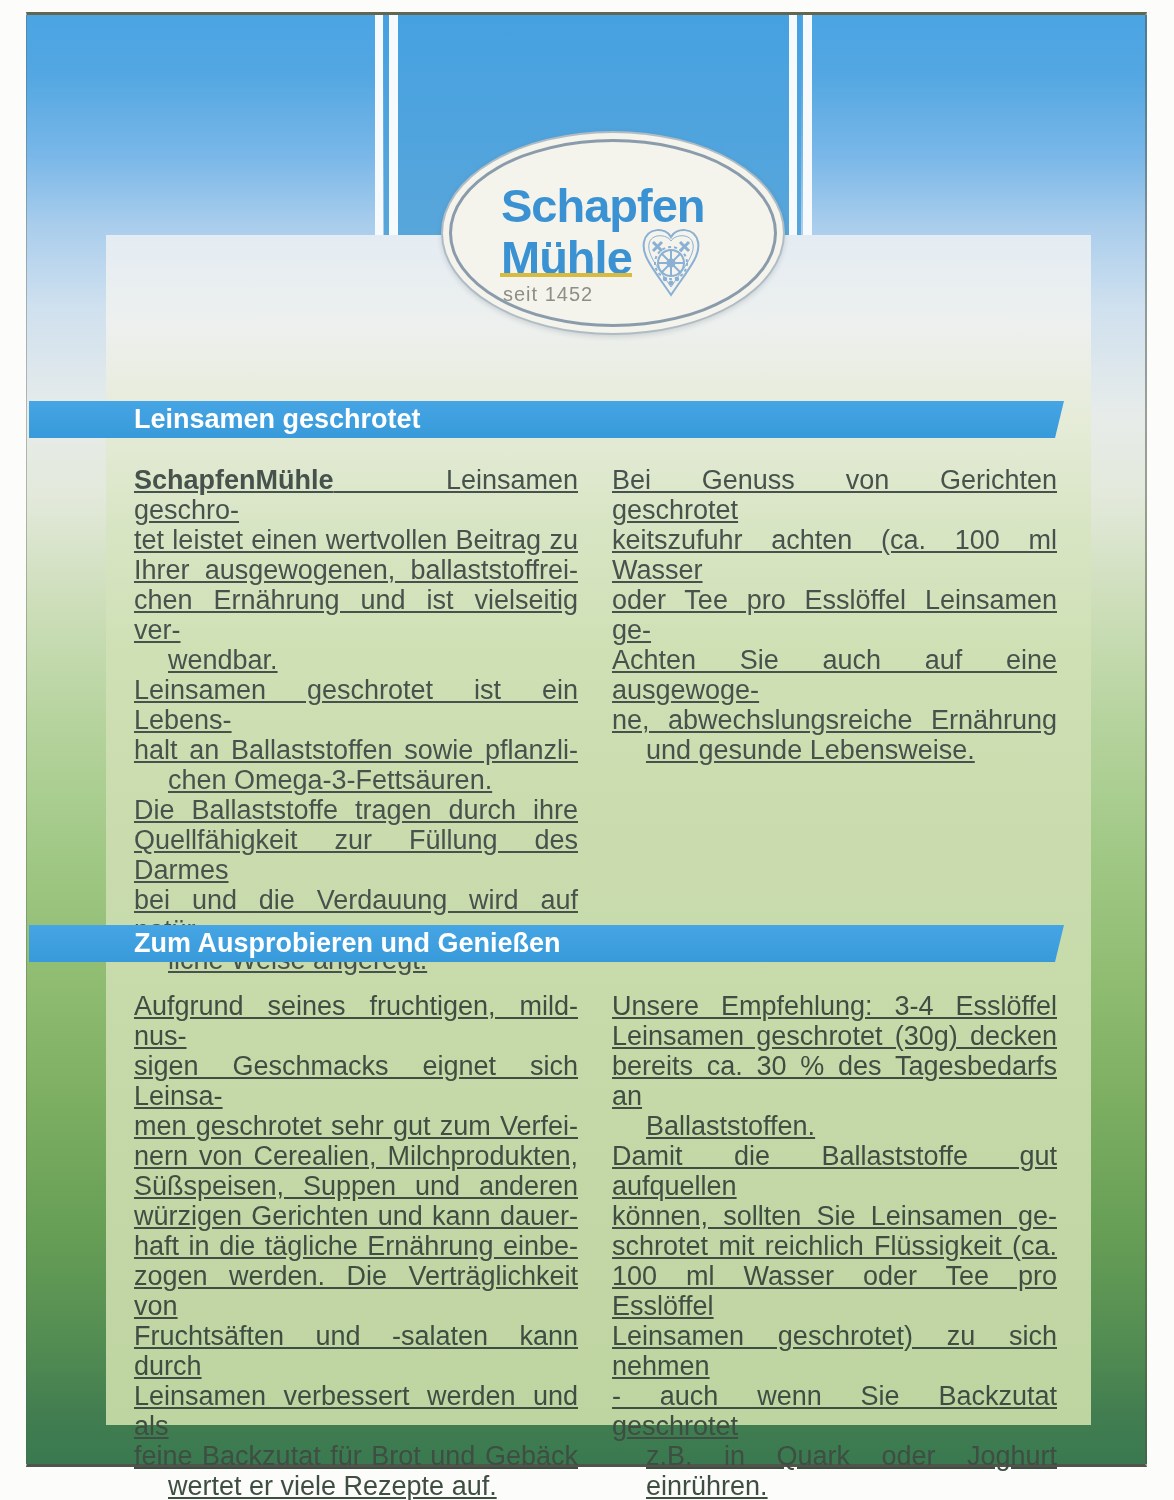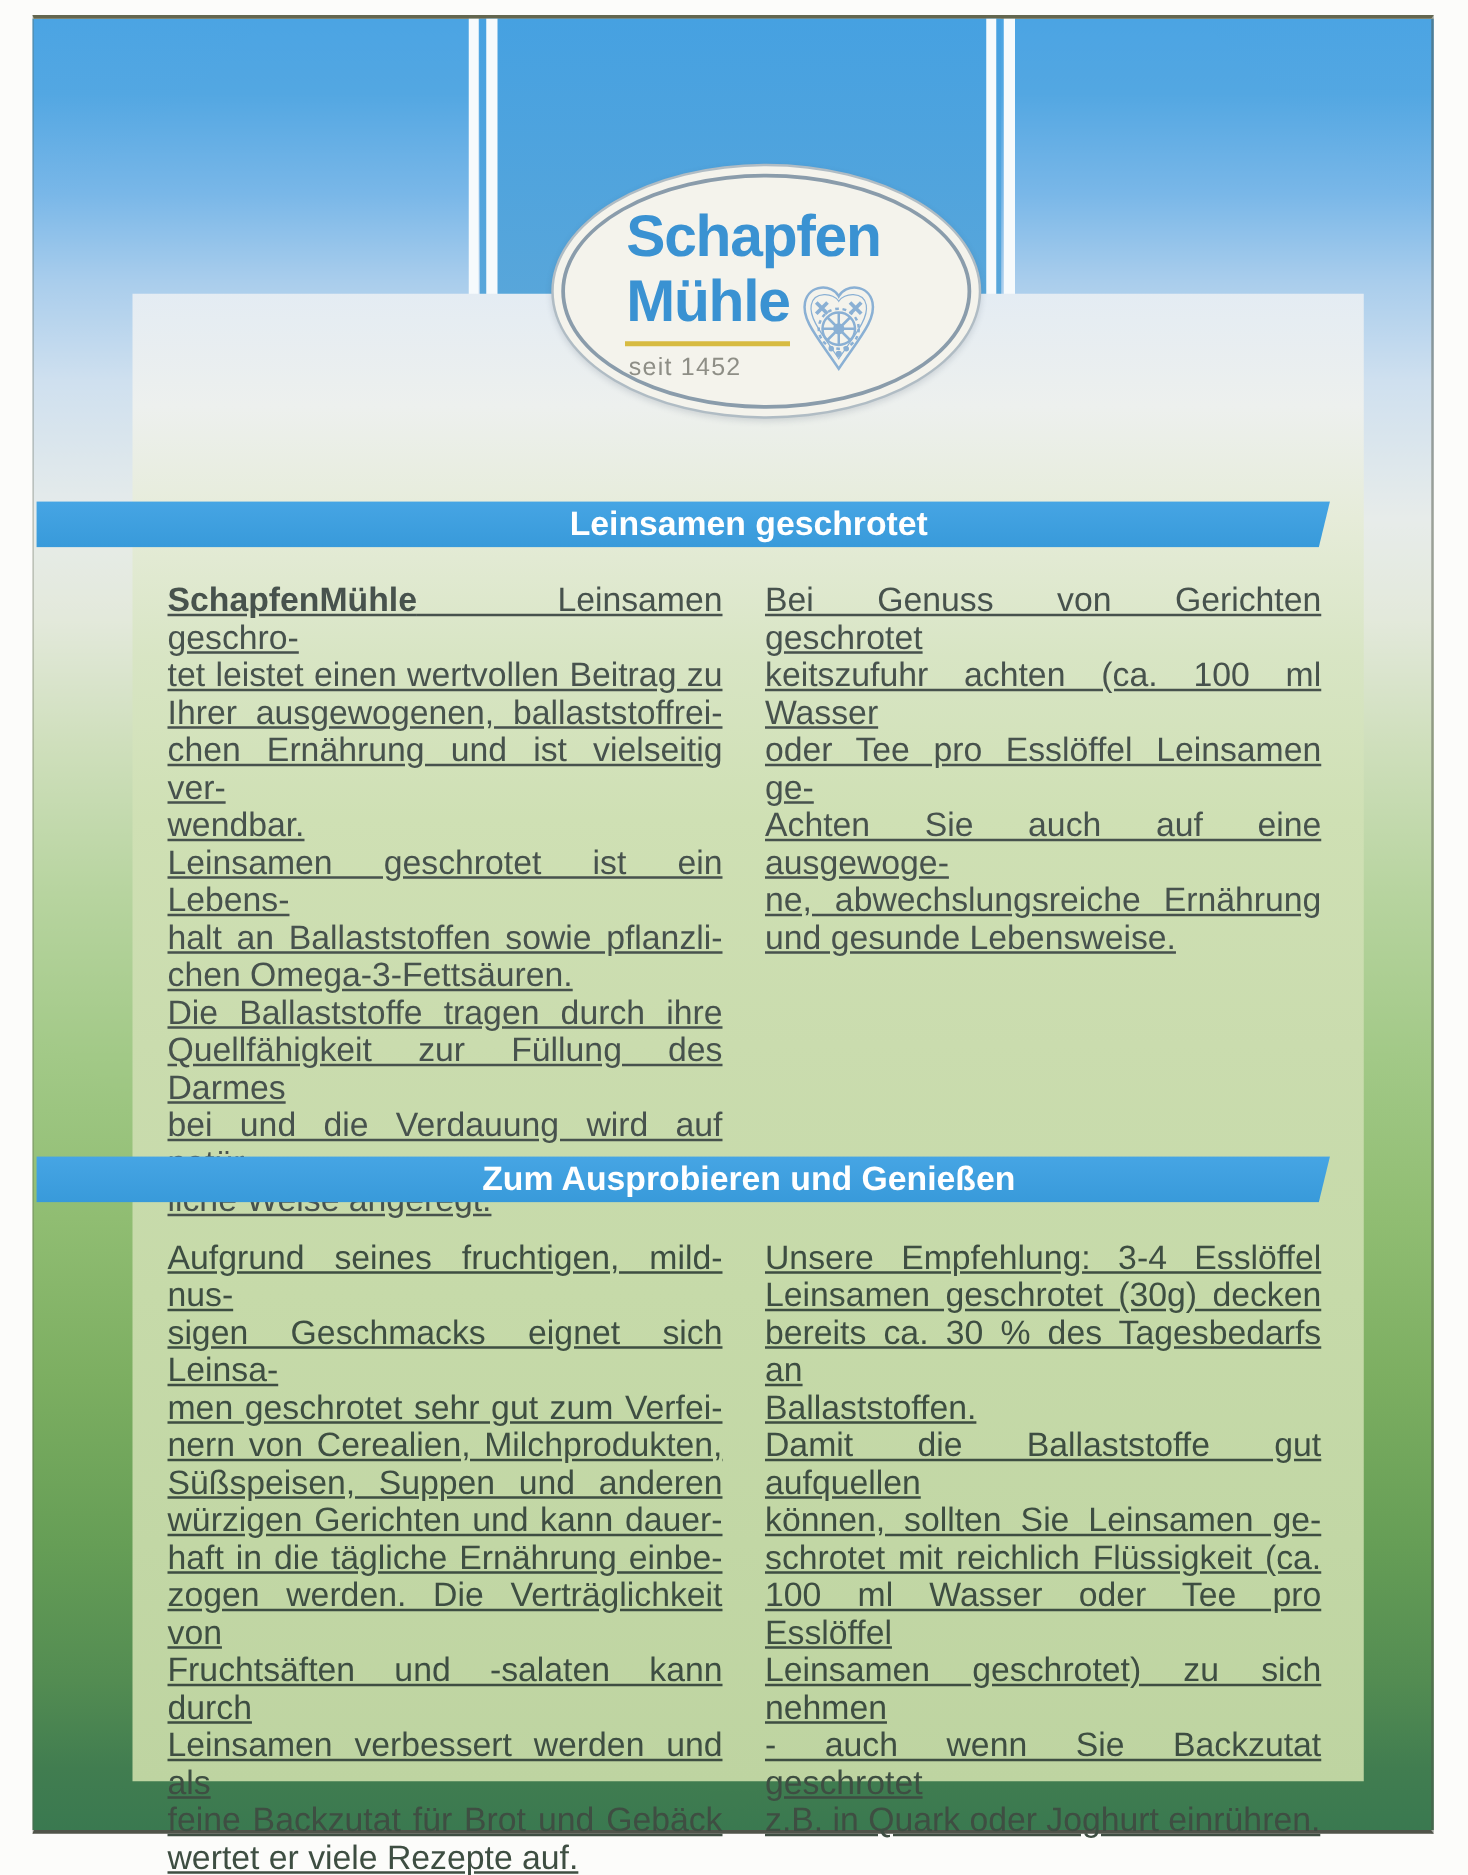--- a/index.html
+++ b/index.html
@@ -40,45 +40,45 @@
     position:absolute;left:414px;top:116px;width:340px;height:200px;
     background:#f4f3ec;border:2px solid #b0bcc4;border-radius:50%;
     box-shadow:0 2px 5px rgba(60,80,100,.18);
   }
   .logo .ring{
     position:absolute;left:6px;top:6px;right:6px;bottom:6px;
     border:3px solid #8a9cab;border-radius:50%;
   }
   .logo .brand1,.logo .brand2{
     position:absolute;left:58px;color:#3a92d2;font-weight:bold;
-    font-size:47px;line-height:48px;letter-spacing:-1px;
+    font-size:47px;line-height:48px;letter-spacing:-1px;margin-top:17px;
   }
   .logo .brand1{top:32px;}
   .logo .brand2{top:84px;}
   .logo .gold-rule{position:absolute;left:57px;top:140px;width:132px;height:4px;background:#d7bb41;}
   .logo .since{position:absolute;left:60px;top:150px;font-size:20px;color:#8e8e86;letter-spacing:1px;}
   .logo .emblem{position:absolute;left:196px;top:92px;width:64px;height:76px;}
   .title-bar{
     position:absolute;left:2px;width:1035px;height:37px;
     background:linear-gradient(180deg,#46a5e4,#389ada);
     clip-path:polygon(0 0,100% 0,calc(100% - 9px) 100%,0 100%);
     color:#ffffff;font-weight:bold;font-size:27px;line-height:37px;
-    padding-left:105px;box-sizing:border-box;text-align:center;
+    padding-left:105px;box-sizing:border-box;
   }
   .bar1{top:386px;}
   .bar2{top:910px;}
   .col{
     position:absolute;font-size:27px;line-height:30px;text-decoration:underline;
   }
   .sec1{color:#47524d;top:450px;}
   .sec2{color:#3e4e42;top:976px;}
   .col.left{left:107px;width:444px;}
   .col.right{left:585px;width:445px;}
   .jline{text-align:justify;text-align-last:justify;white-space:normal;}
-  .jline.lastline{text-align-last:left;}
+  .jline.lastline{text-align-last:left;margin-left:34px;}
   .lead-bold{font-weight:bold;}
 </style>
 </head>
 <body>
 
 <div class="box">
 
   <div class="center-strip"></div>
 
   <div class="stripe left">

